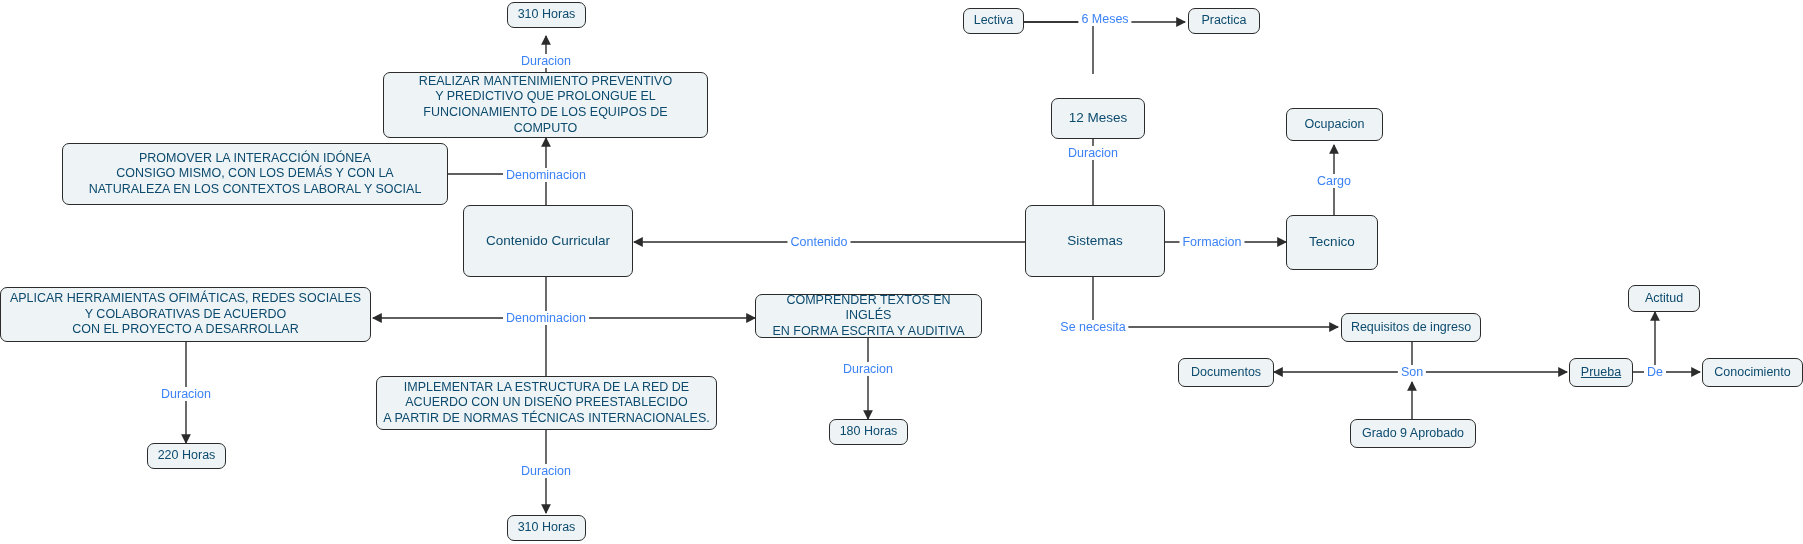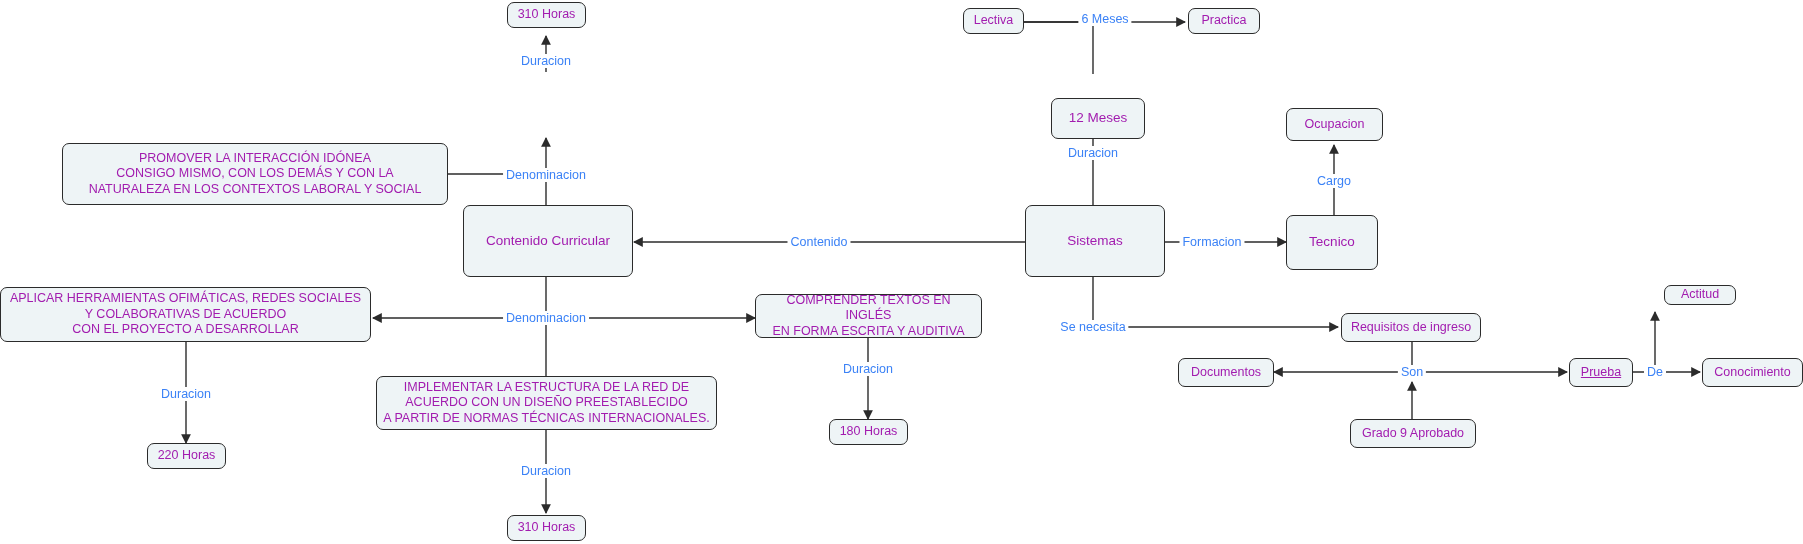--- a/index.html
+++ b/index.html
@@ -22,21 +22,21 @@
     width: 1803px;
     height: 544px;
     pointer-events: none;
   }
   .node {
     position: absolute;
     box-sizing: border-box;
     border: 1px solid #2b2b2b;
     border-radius: 7px;
     background: #eef4f6;
-    color: #a21caf;
+    color: #0c4a6e;
     display: flex;
     align-items: center;
     justify-content: center;
     text-align: center;
     line-height: 1.25;
     white-space: pre-line;
     padding: 3px 6px;
   }
   .node.small {
     font-size: 12.5px;
@@ -114,20 +114,23 @@
       <path d="M 1412 420 L 1412 382" marker-end="url(#arrow)"></path>
 
       <path d="M 1632 372 L 1700 372" marker-end="url(#arrow)"></path>
 
       <path d="M 1655 372 L 1655 312" marker-end="url(#arrow)"></path>
     </g>
   </svg>
 
   <div class="node small" style="left:507px; top:2px; width:79px; height:26px;">310 Horas</div>
 
+  <div class="node caps" style="left:383px; top:72px; width:325px; height:66px;">REALIZAR MANTENIMIENTO PREVENTIVO
+Y PREDICTIVO QUE PROLONGUE EL
+FUNCIONAMIENTO DE LOS EQUIPOS DE COMPUTO</div>
 
   <div class="node caps" style="left:14px; top:143px; width:386px; height:62px;margin-left:48px;">PROMOVER LA INTERACCIÓN IDÓNEA
 CONSIGO MISMO, CON LOS DEMÁS Y CON LA
 NATURALEZA EN LOS CONTEXTOS LABORAL Y SOCIAL</div>
 
   <div class="node mid" style="left:463px; top:205px; width:170px; height:72px;">Contenido Curricular</div>
 
   <div class="node caps" style="left:0px; top:287px; width:371px; height:55px;">APLICAR HERRAMIENTAS OFIMÁTICAS, REDES SOCIALES
 Y COLABORATIVAS DE ACUERDO
 CON EL PROYECTO A DESARROLLAR</div>
@@ -160,21 +163,21 @@
   <div class="node small" style="left:1341px; top:313px; width:140px; height:29px;">Requisitos de ingreso</div>
 
   <div class="node small" style="left:1178px; top:358px; width:96px; height:29px;">Documentos</div>
 
   <div class="node small" style="left:1350px; top:419px; width:126px; height:29px;">Grado 9 Aprobado</div>
 
   <div class="node small" style="left:1569px; top:358px; width:64px; height:29px;text-decoration:underline;">Prueba</div>
 
   <div class="node small" style="left:1702px; top:358px; width:101px; height:29px;">Conocimiento</div>
 
-  <div class="node small" style="left:1628px; top:285px; width:72px; height:20px;margin-left:36px;">Actitud</div>
+  <div class="node small" style="left:1628px; top:285px; width:72px; height:27px;">Actitud</div>
 
   <div class="edge-label" style="left:546px; top:61px;">Duracion</div>
 
   <div class="edge-label" style="left:546px; top:175px;">Denominacion</div>
 
   <div class="edge-label" style="left:819px; top:242px;">Contenido</div>
 
   <div class="edge-label" style="left:546px; top:318px;">Denominacion</div>
 
   <div class="edge-label" style="left:186px; top:394px;">Duracion</div>

